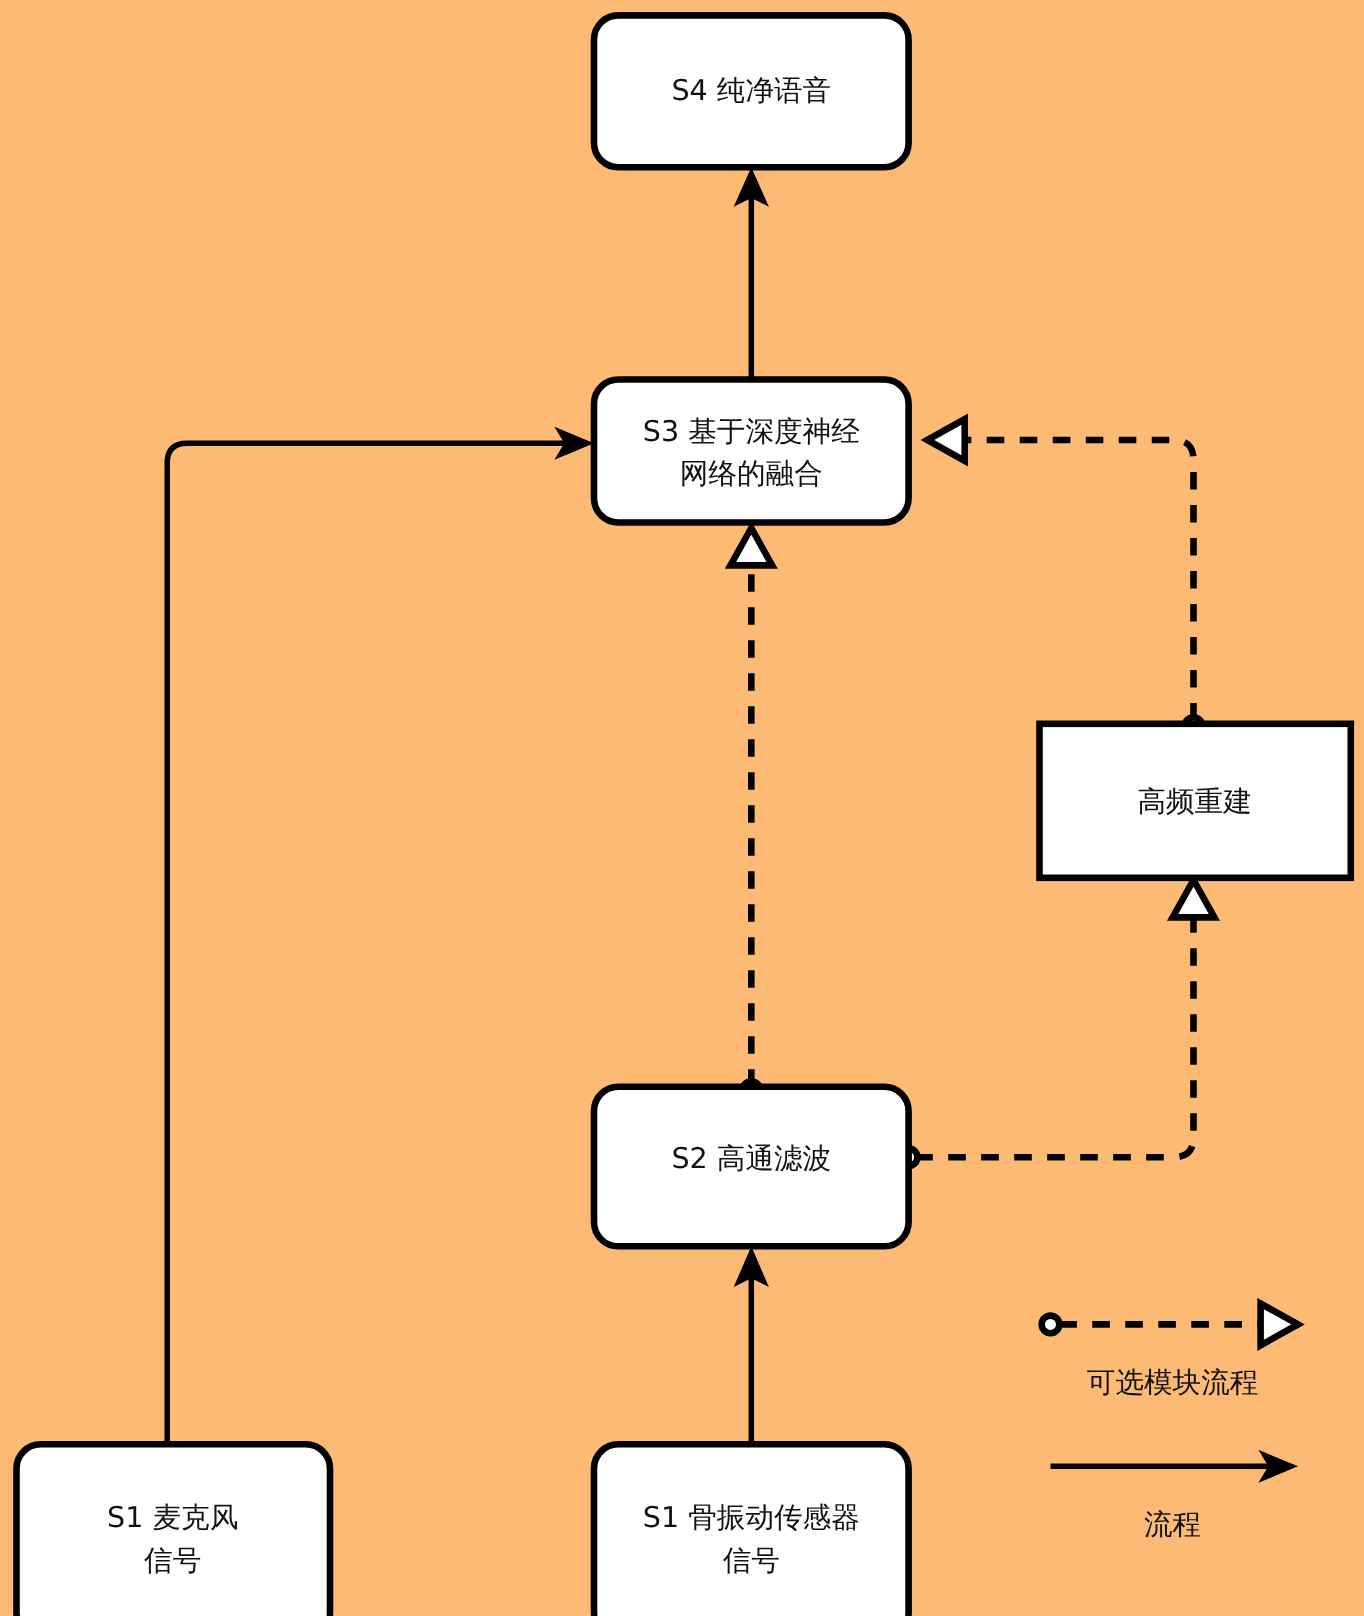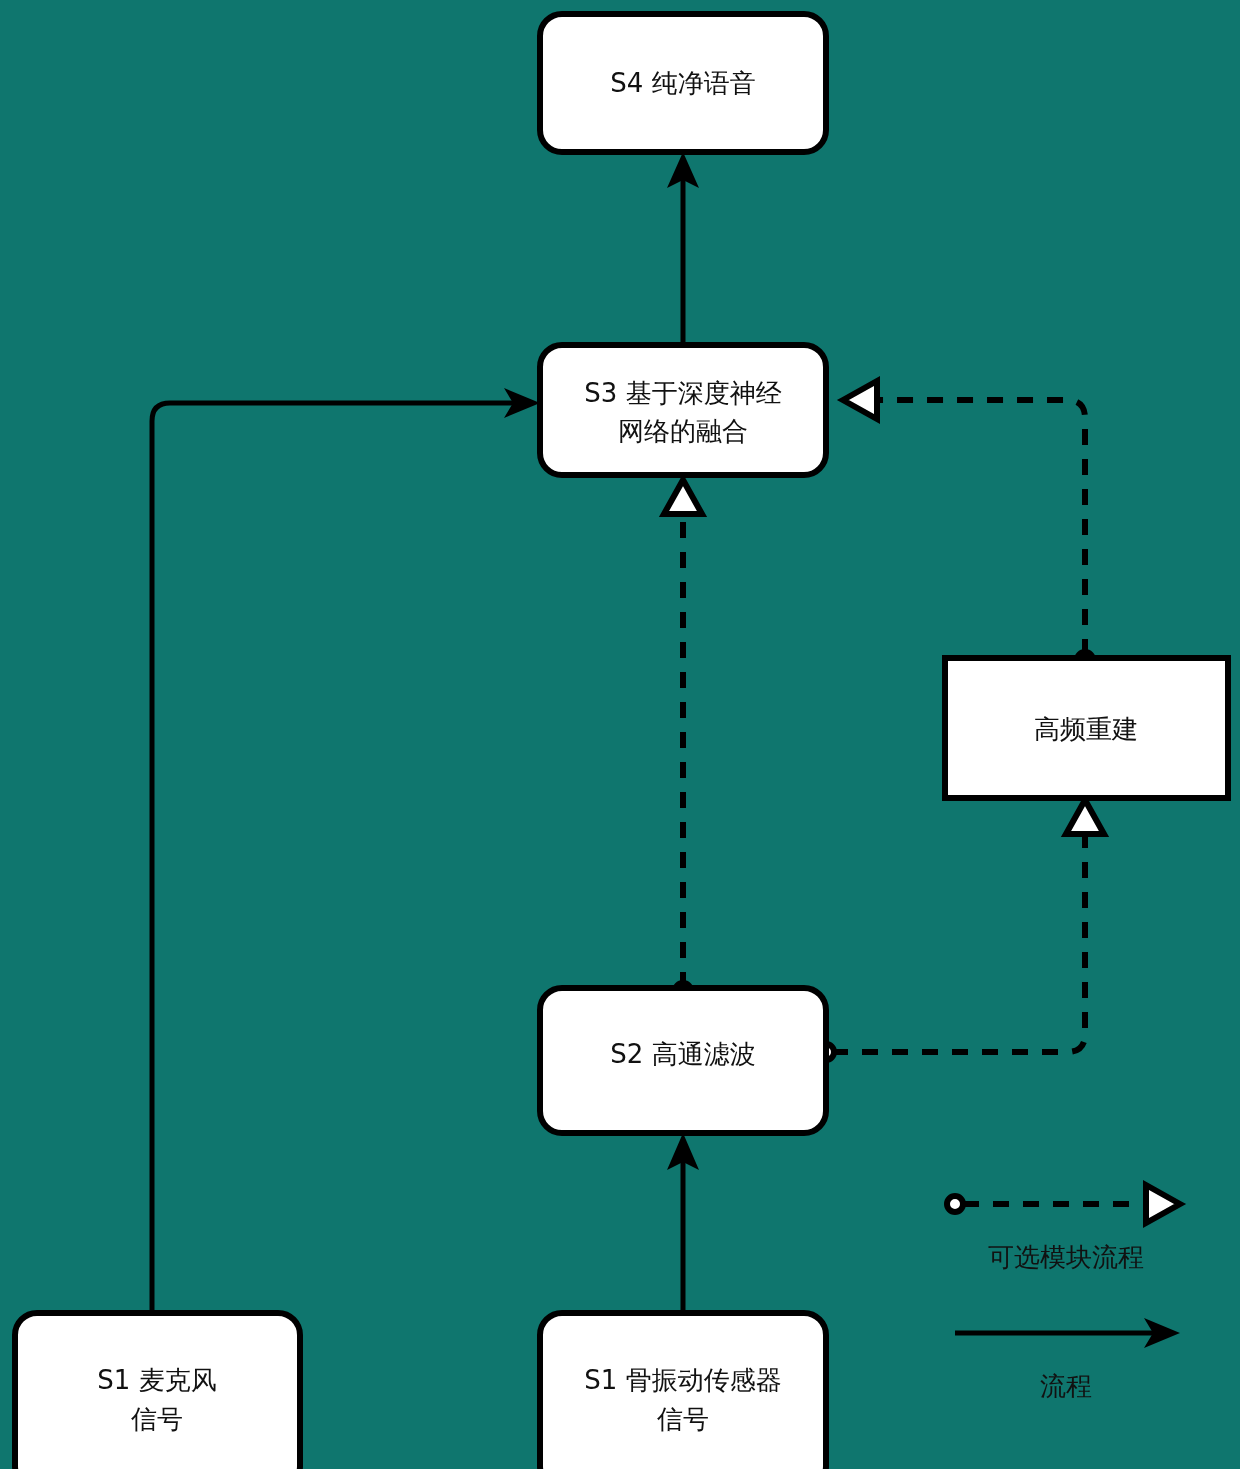--- a/index.html
+++ b/index.html
@@ -4,21 +4,21 @@
 <style>
   html, body {
     margin: 0;
     padding: 0;
     background: #ffffff;
   }
   #diagram-root {
     position: relative;
     width: 1240px;
     height: 1469px;
-    background: #0f766e;
+    background: #fdba74;
     font-family: "DejaVu Sans", "Liberation Sans", sans-serif;
     overflow: hidden;
   }
   svg.canvas {
     position: absolute;
     inset: 0;
     width: 1240px;
     height: 1469px;
     display: block;
   }

